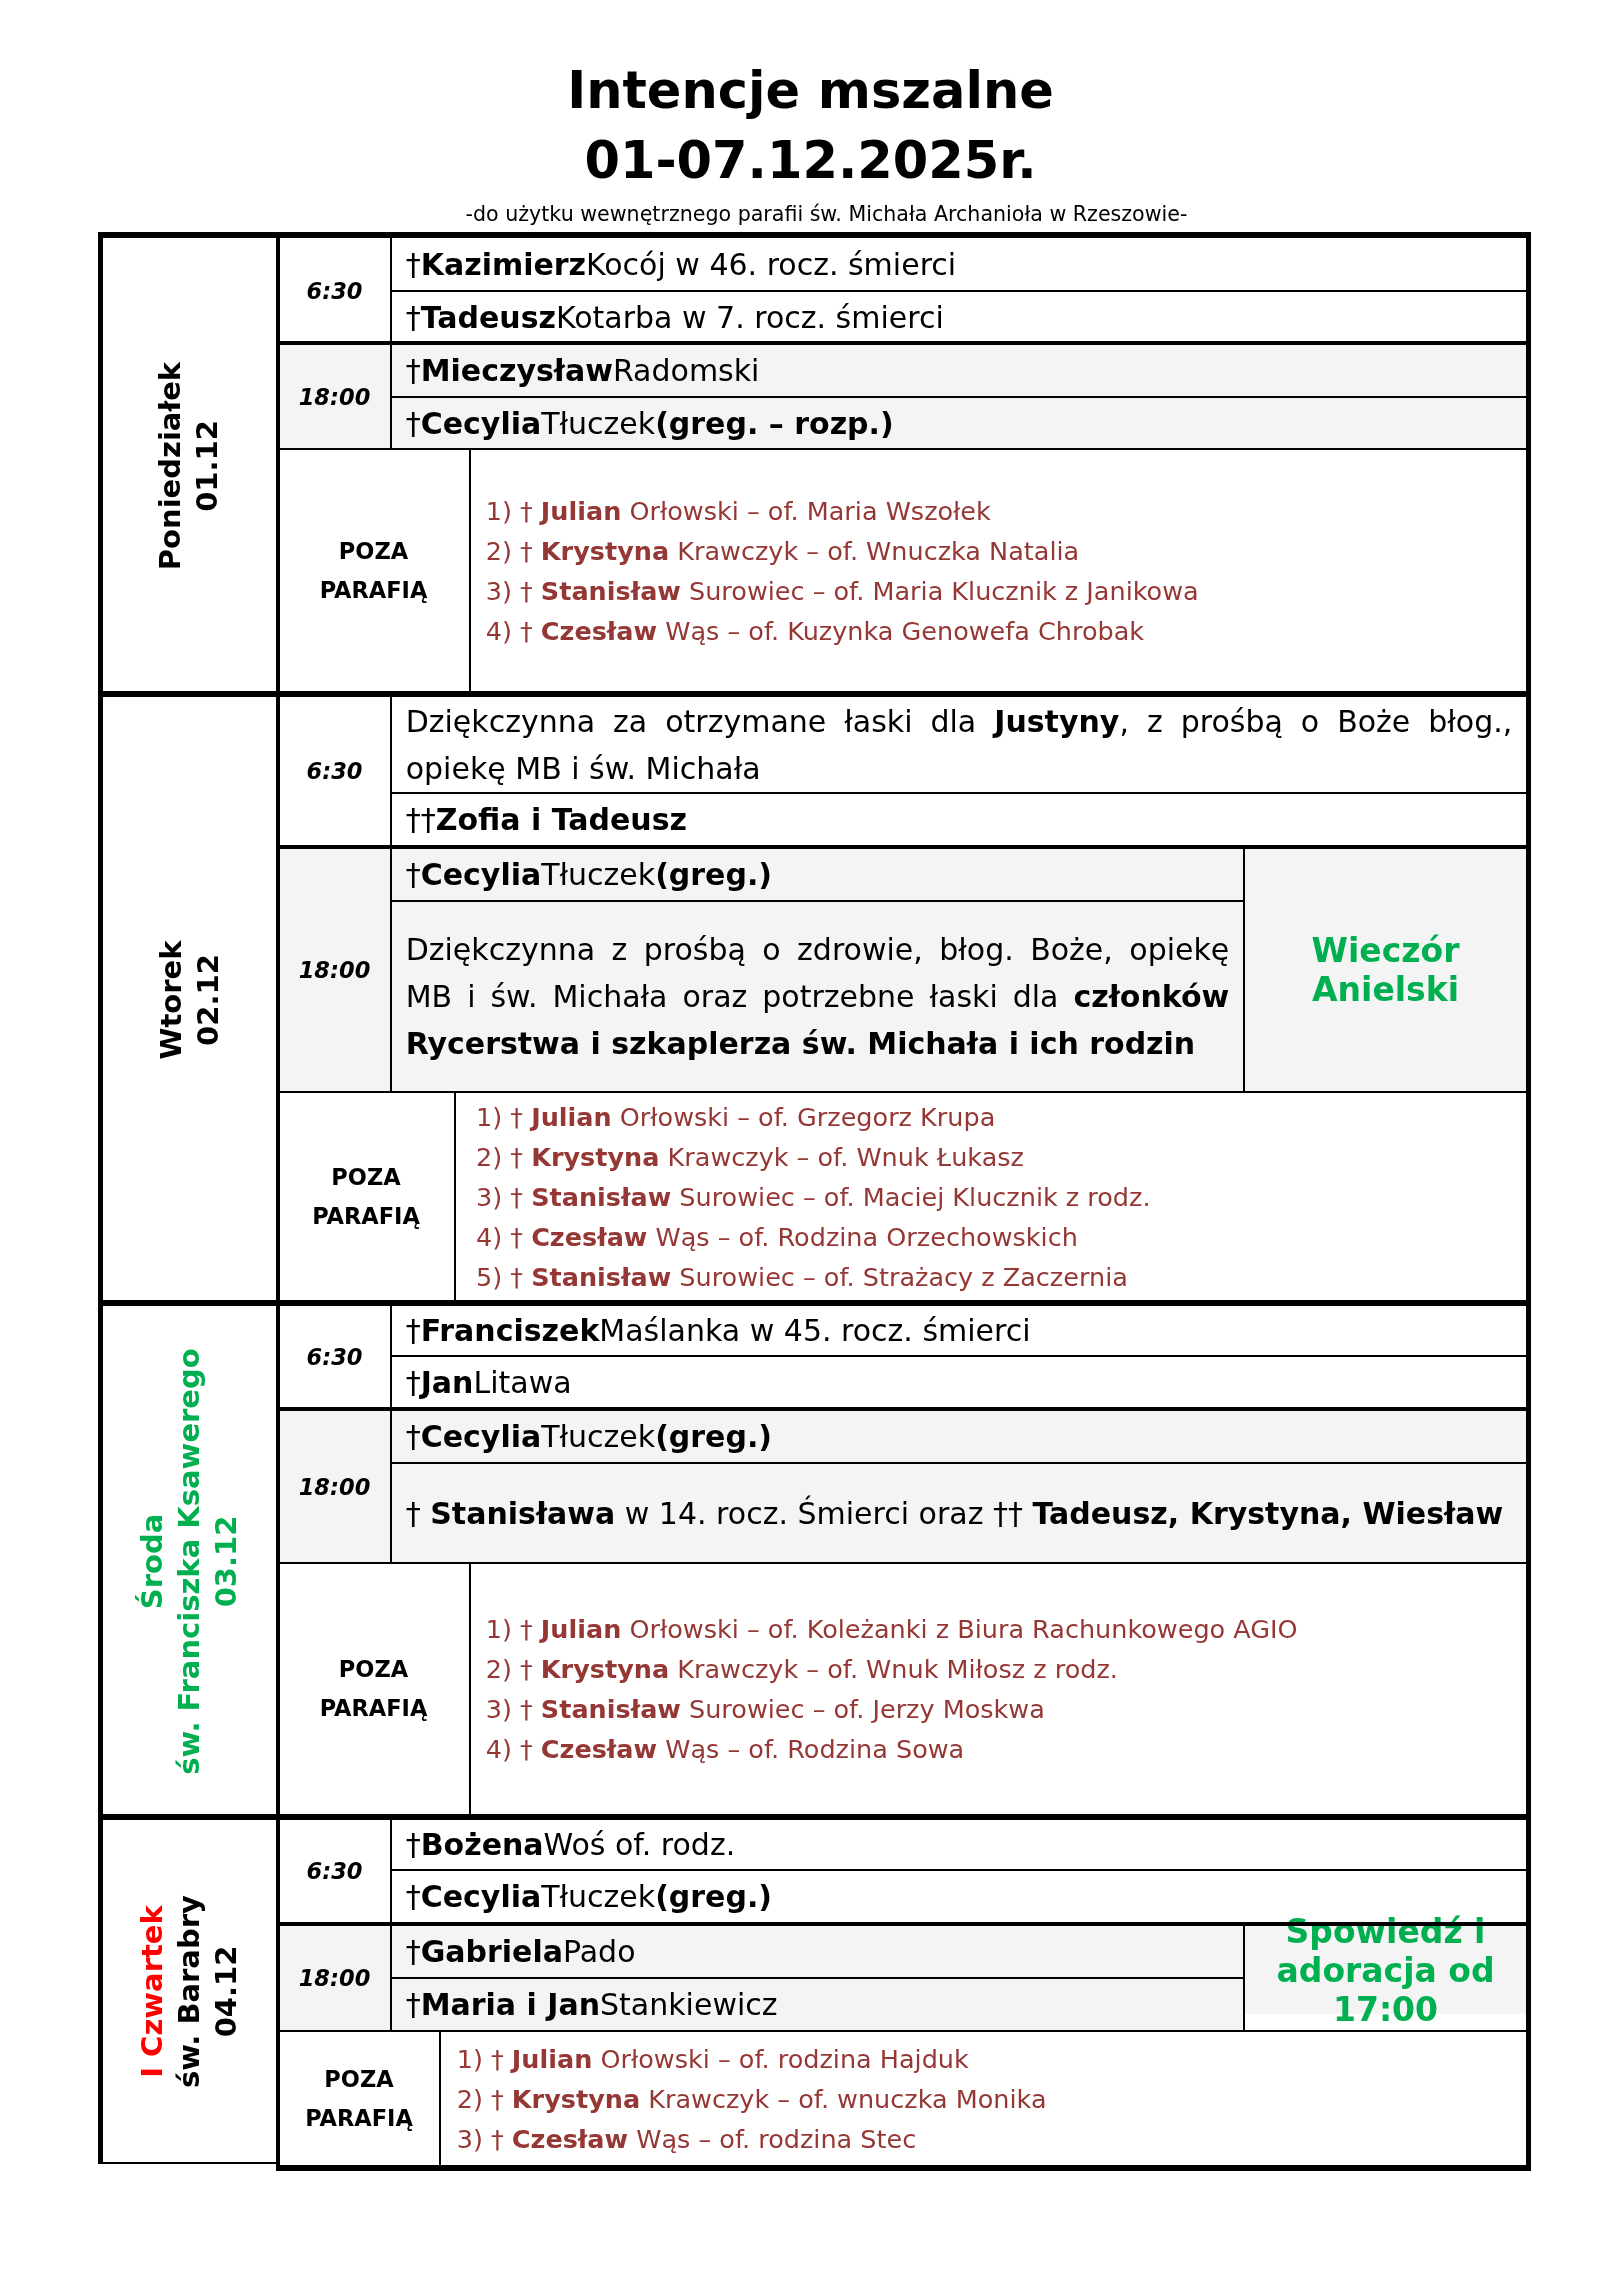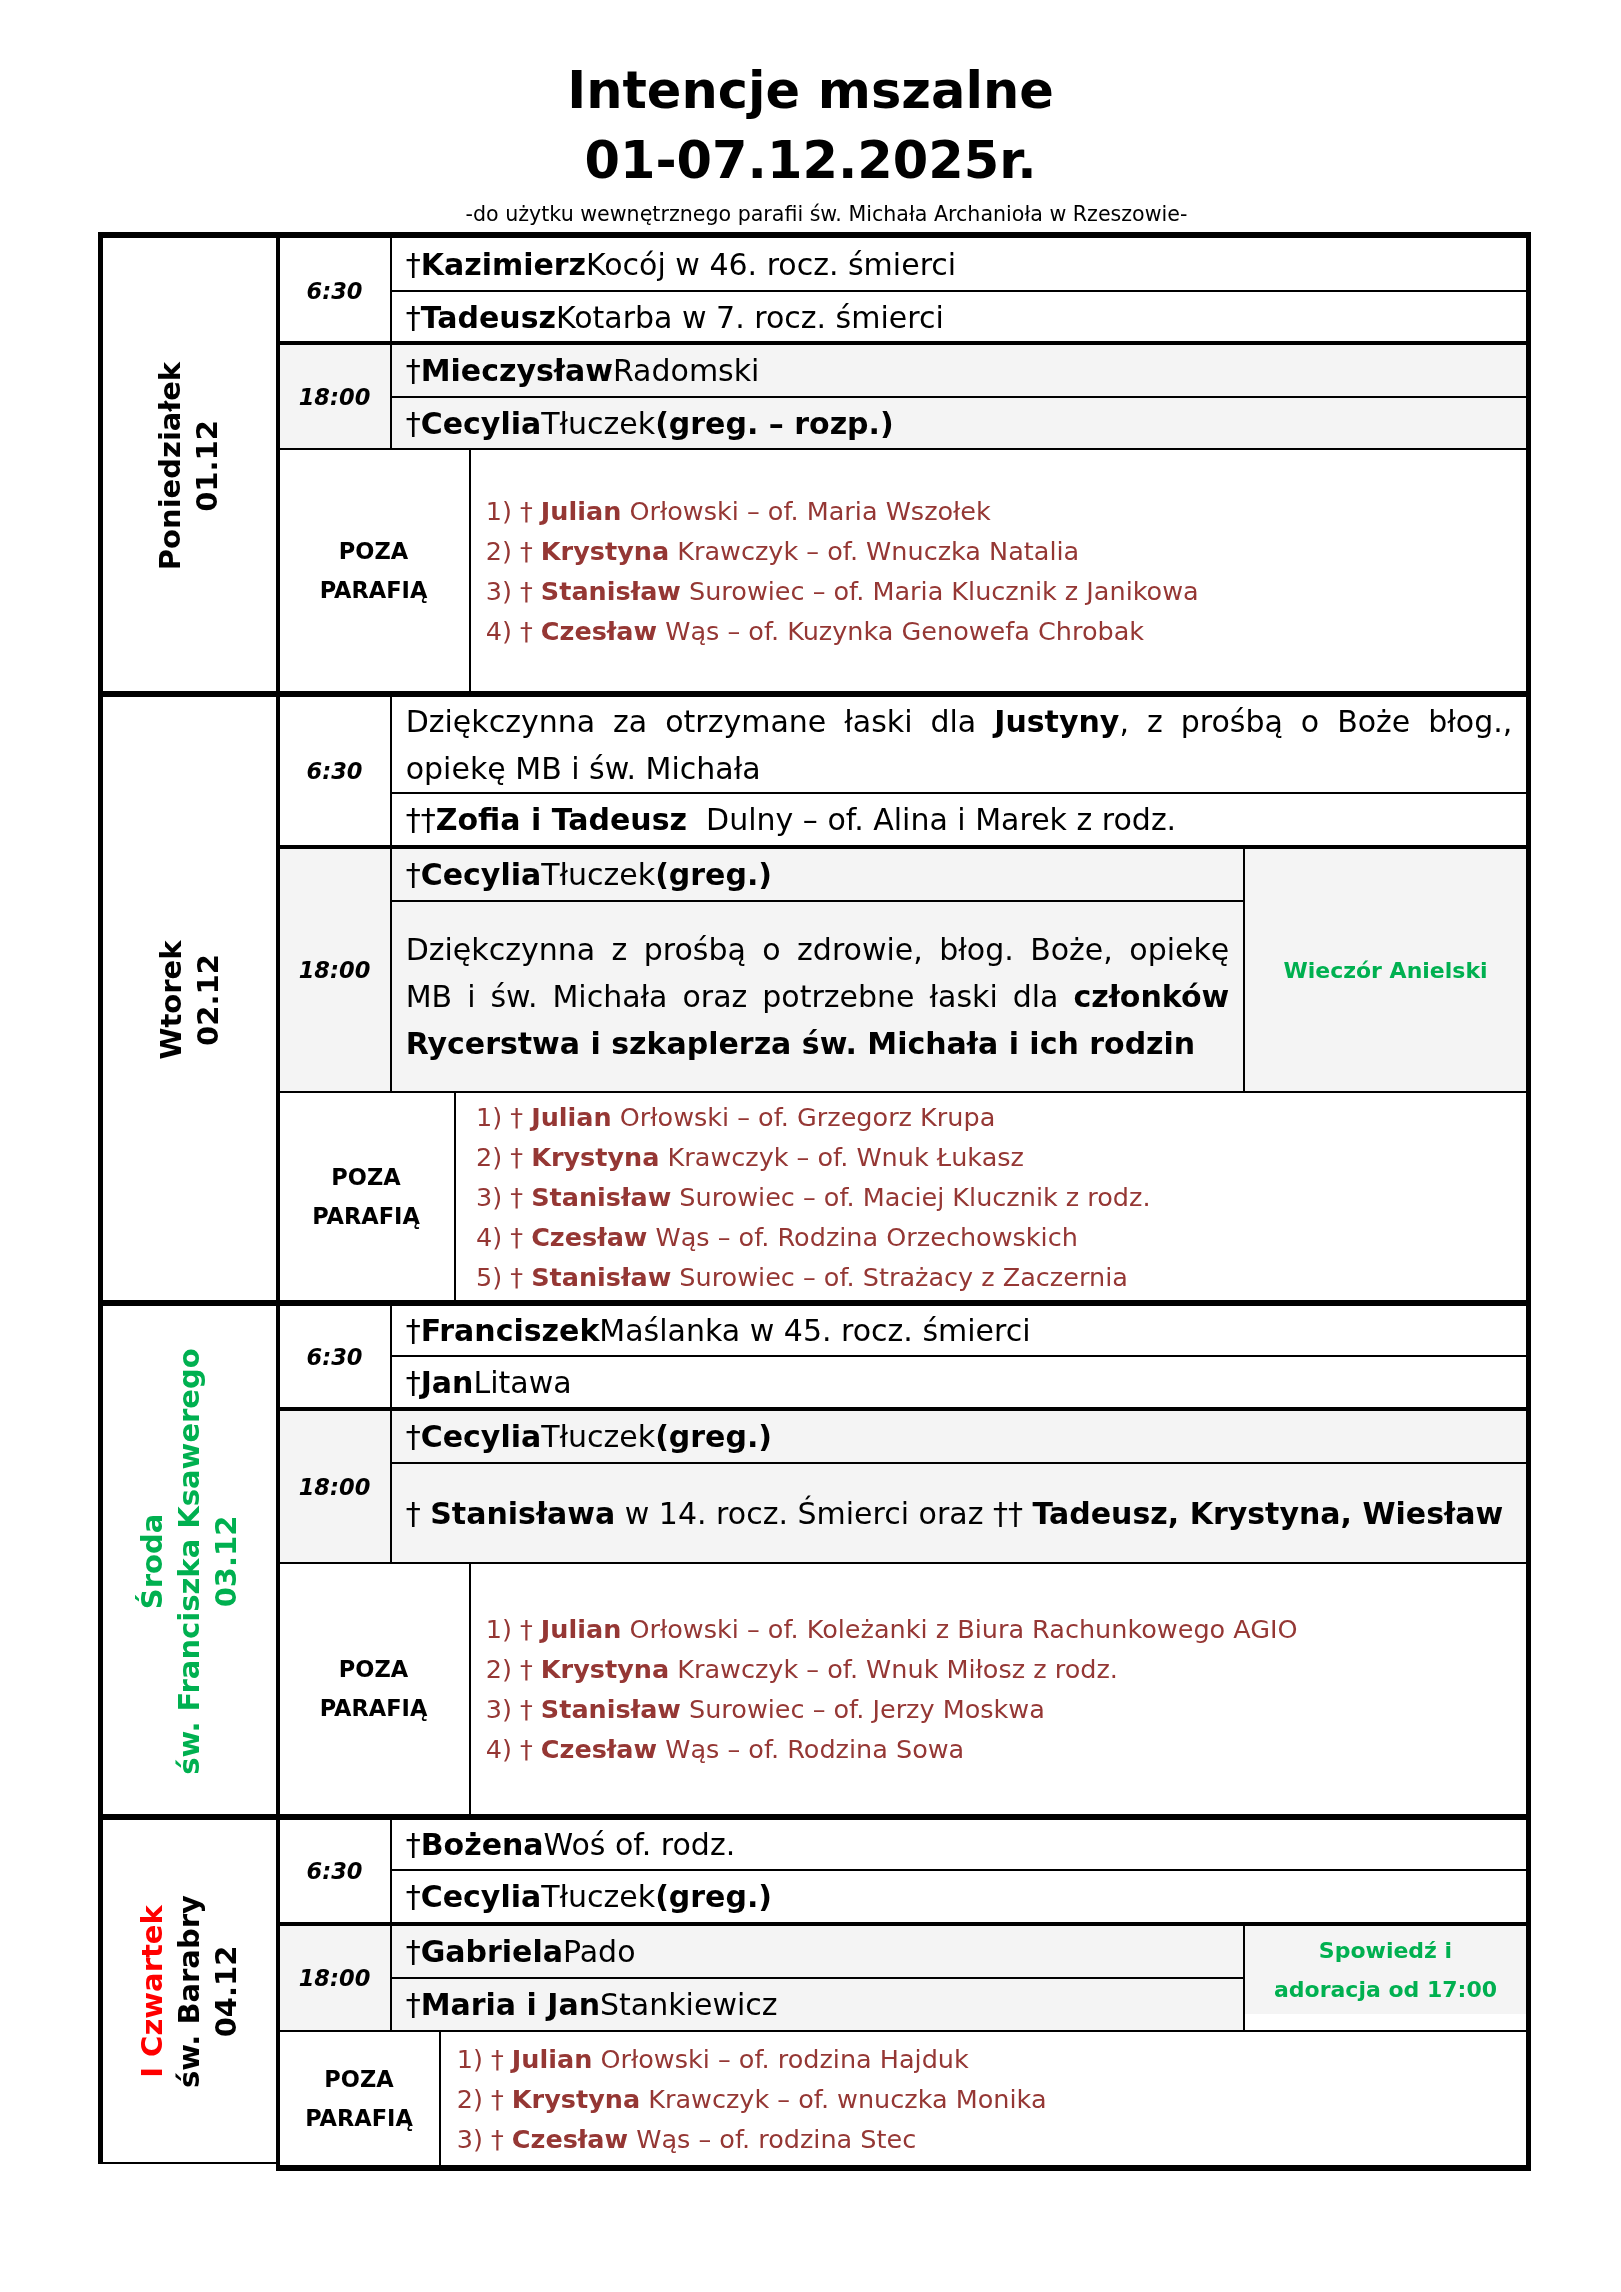--- a/index.html
+++ b/index.html
@@ -23,21 +23,21 @@
   .int { display: flex; align-items: center; padding: 0 13.7px; font-size: 30px; line-height: 47px;
          font-family: "DejaVu Sans", sans-serif; white-space: nowrap; }
   .int.wrap { white-space: normal; text-align: justify; line-height: 47px; }
   .int b { font-weight: bold; }
   .poza-lbl { display: flex; align-items: center; justify-content: center; text-align: center;
               font-weight: bold; font-size: 22.5px; line-height: 39px; font-family: "DejaVu Sans", sans-serif; }
   .poza-list { display: flex; flex-direction: column; justify-content: center; padding-left: 15.7px;
                color: #953734; font-size: 25.5px; line-height: 40px; font-family: "DejaVu Sans", sans-serif; white-space: nowrap; }
   .poza-list b { font-weight: bold; }
   .note { display: flex; align-items: center; justify-content: center; text-align: center;
-          color: #00b050; font-weight: bold; font-size: 22px; line-height: 39px; font-family: "DejaVu Sans", sans-serif; }
+          color: #00b050; font-weight: bold; font-size: 33px; line-height: 39px; font-family: "DejaVu Sans", sans-serif; }
   .green { color: #00b050; }
   .red { color: #ff0000; }
 </style>
 </head>
 <body>
 
 <div class="title t1">Intencje mszalne</div>
 <div class="title t2">01-07.12.2025r.</div>
 <div class="sub">-do użytku wewnętrznego parafii św. Michała Archanioła w Rzeszowie-</div>
 
@@ -94,21 +94,20 @@
       <div>02.12</div>
     </div>
   </div>
   <div class="cell time" style="left:279px;top:697px;width:111px;height:148px;">6:30</div>
   <div class="cell int wrap" style="left:392px;top:697px;width:1134px;height:95px;align-items:center;">
     <div><span>Dziękczynna za otrzymane łaski dla </span><b>Justyny</b><span>, z prośbą o Boże błog., opiekę MB i św. Michała</span></div>
   </div>
   <div class="cell int" style="left:392px;top:794px;width:1134px;height:51px;">
     <span>†† </span>
         <b>Zofia i Tadeusz</b>
-        <span style="white-space:pre">  Dulny – of. Alina i Marek z rodz.</span>
   </div>
   <div class="cell time bg" style="left:279px;top:849px;width:111px;height:242px;">18:00</div>
   <div class="cell int bg" style="left:392px;top:849px;width:851px;height:51px;">
     <span>† </span>
         <b>Cecylia</b>
         <span> Tłuczek </span>
         <b>(greg.)</b>
   </div>
   <div class="cell int wrap bg" style="left:392px;top:902px;width:851px;height:189px;">
     <div><span>Dziękczynna z prośbą o zdrowie, błog. Boże, opiekę MB i św. Michała oraz potrzebne łaski dla </span><b>członków Rycerstwa i szkaplerza św. Michała i ich rodzin</b></div>

